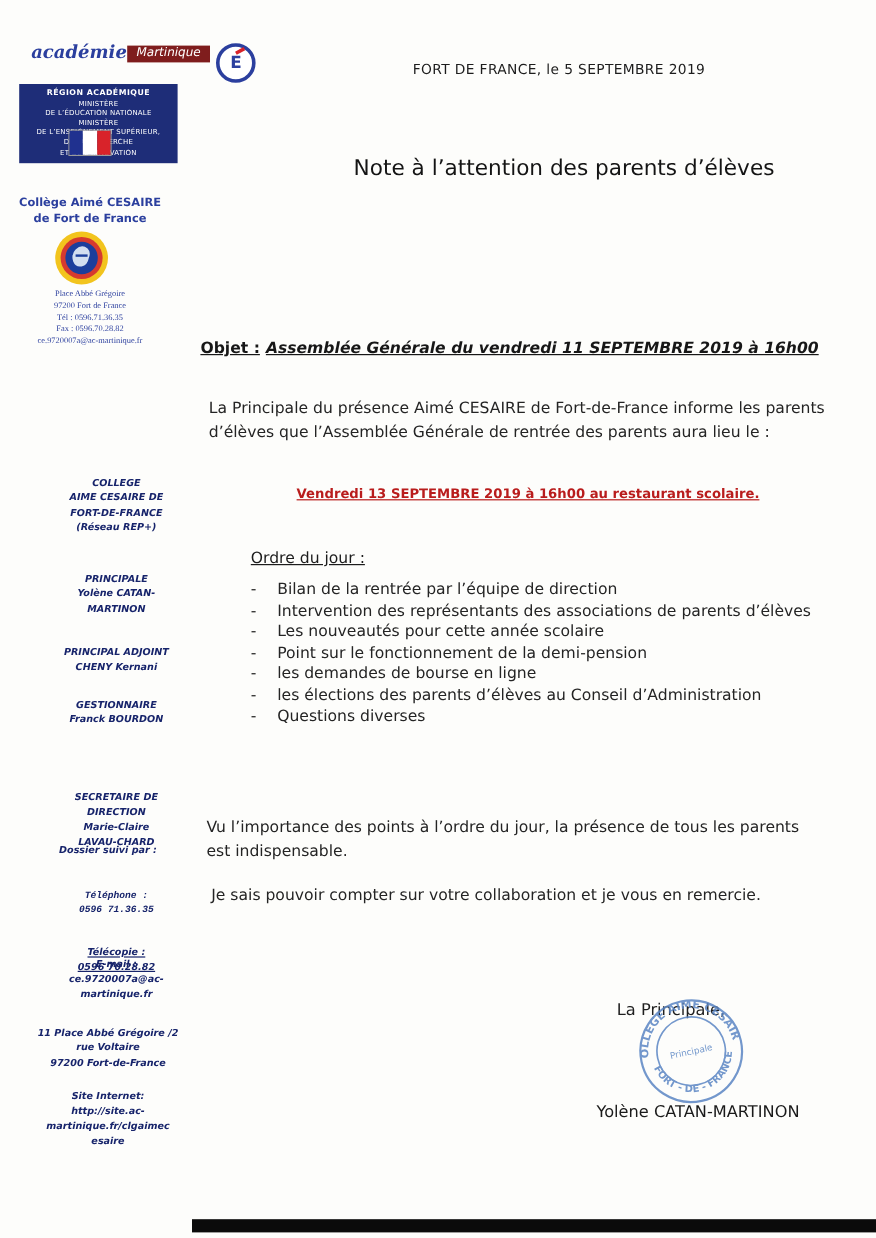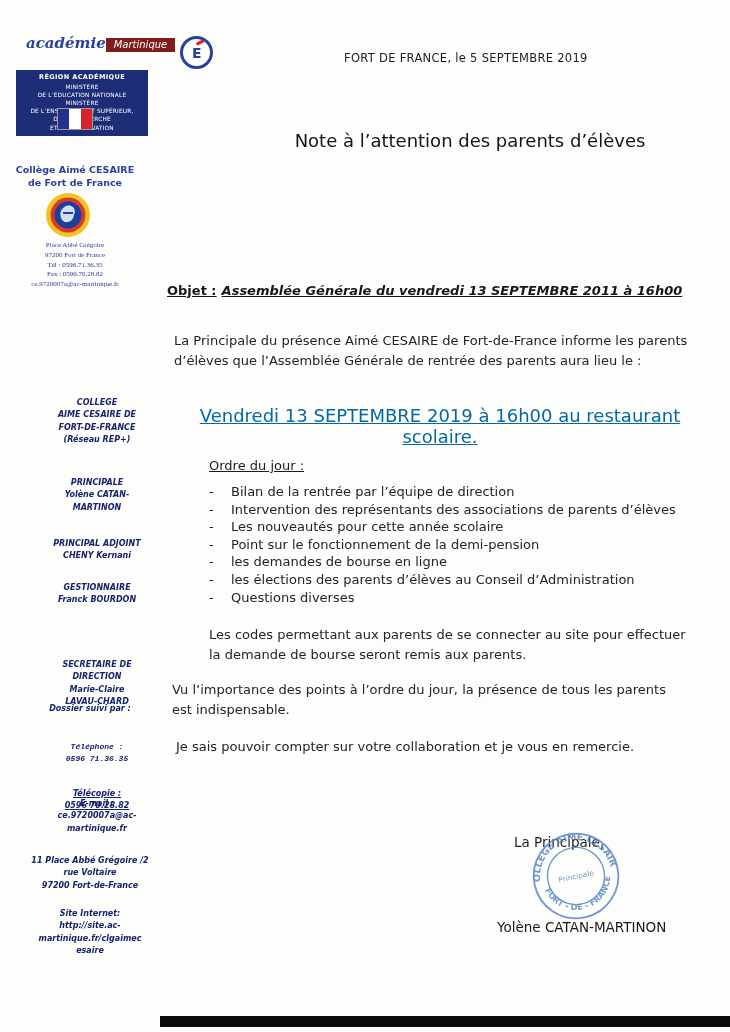--- a/index.html
+++ b/index.html
@@ -40,22 +40,22 @@
   .sb-addr2{top:855px;width:124px;left:28px;} .sb-site{top:908px;width:124px;left:28px;}
 
   
   .date-line{left:344px;top:51px;font-size:11.5px;letter-spacing:.3px;color:#1d1d1d;}
   .doc-title{left:195px;top:130px;width:550px;text-align:center;font-size:18px;color:#141414;}
   .objet-line{left:167px;top:283px;font-size:13px;color:#171717;white-space:nowrap;}
   .objet-label{font-weight:bold;text-decoration:underline;}
   .objet-text{font-weight:bold;font-style:italic;text-decoration:underline;margin-left:5px;}
   .para{font-size:13px;line-height:1.5;color:#242424;}
   .para1{left:174px;top:331px;width:552px;}
-  .meeting-line{left:165px;top:405px;width:550px;text-align:center;font-size:18px;
-                font-weight:normal;color:#0369a1;}
+  .meeting-line{left:165px;top:405px;width:550px;text-align:center;font-size:11px;
+                font-weight:bold;color:#b91c1c;}
   .meeting-line span{text-decoration:underline;}
   .agenda-title{left:209px;top:458px;font-size:13px;color:#1c1c1c;text-decoration:underline;}
   .agenda{left:209px;top:483px;width:512px;}
   .agenda-row{display:flex;font-size:13px;line-height:17.6px;color:#242424;}
   .agenda-row .dash{width:22px;flex:0 0 22px;}
   .para2{left:209px;top:625px;width:522px;}
   .para3{left:172px;top:680px;width:552px;}
   .para4{left:176px;top:737px;width:540px;}
   .sig-label{left:514px;top:834px;font-size:13.5px;color:#1f1f1f;}
   .sig-name{left:497px;top:919px;font-size:13.5px;color:#1a1a1a;}
@@ -140,21 +140,21 @@
   <div class="abs sideblock sb-site pre">Site Internet:
 http://site.ac-
 martinique.fr/clgaimec
 esaire</div>
 
   <div class="abs date-line">FORT DE FRANCE, le  5 SEPTEMBRE 2019</div>
 
   <div class="abs doc-title">Note à l’attention des parents d’élèves</div>
 
   <div class="abs objet-line">
-    <span class="objet-label">Objet :</span><span class="objet-text">Assemblée  Générale  du  vendredi 13 SEPTEMBRE  2011 à 16h00</span>
+    <span class="objet-label">Objet :</span><span class="objet-text">Assemblée  Générale  du  vendredi 11 SEPTEMBRE  2019 à 16h00</span>
   </div>
 
   <div class="abs para para1 pre">La Principale du présence Aimé CESAIRE de Fort-de-France informe les parents
 d’élèves que l’Assemblée Générale de rentrée des parents aura lieu le :</div>
 
   <div class="abs meeting-line">
     <span>Vendredi 13 SEPTEMBRE 2019  à 16h00 au restaurant scolaire.</span>
   </div>
 
   <div class="abs agenda-title">Ordre du jour :</div>
@@ -183,22 +183,20 @@
     <div class="agenda-row">
       <span class="dash">-</span>
       <span>les élections des parents d’élèves au Conseil  d’Administration</span>
     </div>
     <div class="agenda-row">
       <span class="dash">-</span>
       <span>Questions diverses</span>
     </div>
   </div>
 
-  <div class="abs para para2 pre">Les codes permettant aux parents de se connecter au site pour effectuer
-la demande de bourse  seront remis aux parents.</div>
   <div class="abs para para3 pre">Vu l’importance des points à l’ordre du jour, la présence de tous les parents
 est indispensable.</div>
   <div class="abs para para4 pre">Je sais pouvoir compter sur votre collaboration et je vous en remercie.</div>
 
   <div class="abs sig-label">La Principale,</div>
 
   <svg class="abs stamp" viewBox="0 0 100 100">
     <defs>
       <path id="stampArcTop" d="M 11,50 A 39,39 0 1 1 89,50"></path>
       <path id="stampArcBot" d="M 13,50 A 37,37 0 0 0 87,50"></path>

